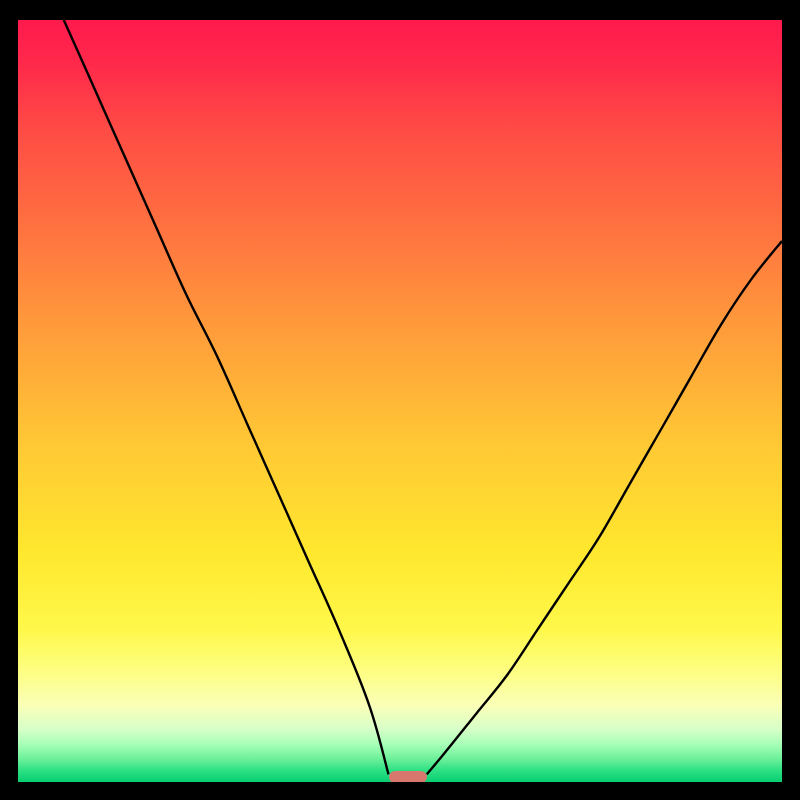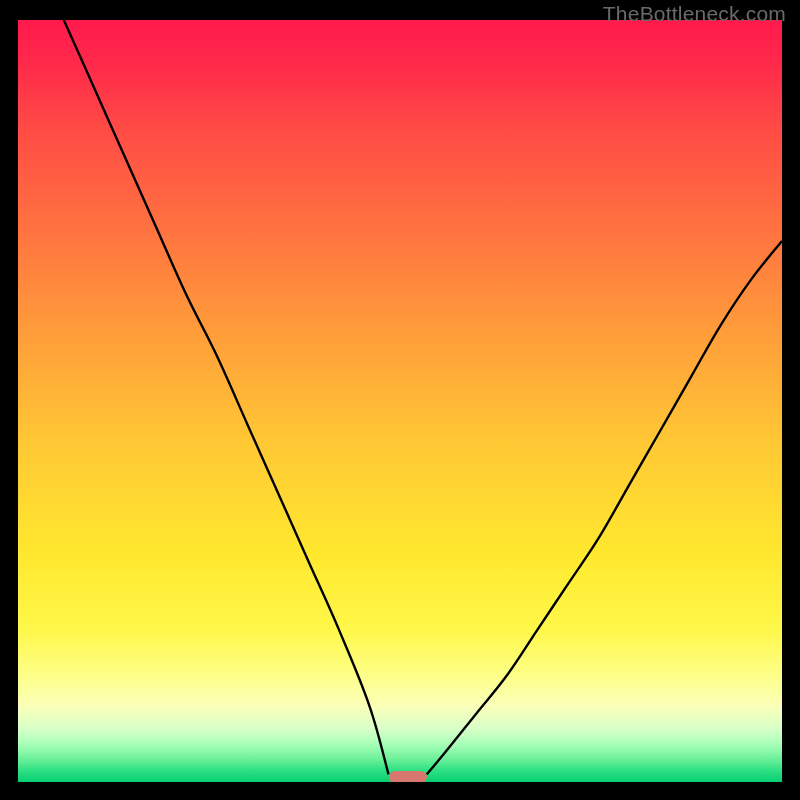--- a/index.html
+++ b/index.html
@@ -81,14 +81,13 @@
     <div class="gradient-bg"></div>
 
     <svg class="curve-svg" viewBox="0 0 764 762" preserveAspectRatio="none">
       <path id="left-path" fill="none" stroke="#000000" stroke-width="2.4" d="M 45.8 0.0 C 51.3 12.3, 65.4 43.9, 76.4 68.6 C 87.4 93.3, 96.0 112.5, 107.0 137.2 C 118.0 161.8, 126.5 181.1, 137.5 205.7 C 148.5 230.4, 157.1 251.0, 168.1 274.3 C 179.1 297.6, 187.6 312.0, 198.6 335.3 C 209.6 358.6, 218.2 379.2, 229.2 403.9 C 240.2 428.5, 248.8 447.8, 259.8 472.4 C 270.8 497.1, 279.3 516.3, 290.3 541.0 C 301.3 565.7, 309.9 583.5, 320.9 609.6 C 331.9 635.7, 342.5 659.7, 351.4 685.8 C 360.4 711.9, 367.1 742.0, 370.5 754.4"></path>
       <path id="right-path" fill="none" stroke="#000000" stroke-width="2.4" d="M 408.7 754.4 C 412.2 750.3, 418.9 742.5, 427.8 731.5 C 436.8 720.5, 447.4 707.1, 458.4 693.4 C 469.4 679.7, 478.0 670.4, 489.0 655.3 C 500.0 640.2, 508.5 626.1, 519.5 609.6 C 530.5 593.1, 539.1 580.3, 550.1 563.9 C 561.1 547.4, 569.6 536.0, 580.6 518.2 C 591.6 500.3, 600.2 484.0, 611.2 464.8 C 622.2 445.6, 630.8 430.7, 641.8 411.5 C 652.8 392.3, 661.3 377.3, 672.3 358.1 C 683.3 338.9, 691.9 322.6, 702.9 304.8 C 713.9 287.0, 722.4 274.2, 733.4 259.1 C 744.4 244.0, 758.5 227.8, 764.0 221.0"></path>
     </svg>
 
     <div id="marker" class="marker" style="left: 370.54px; width: 38.2px; top: 750.666px; height: 12px; background: rgb(216, 119, 109);"></div>
   </div>
 
-  <div class="watermark">TheBottleneck.com</div>
 </div>
 
 </body></html>

